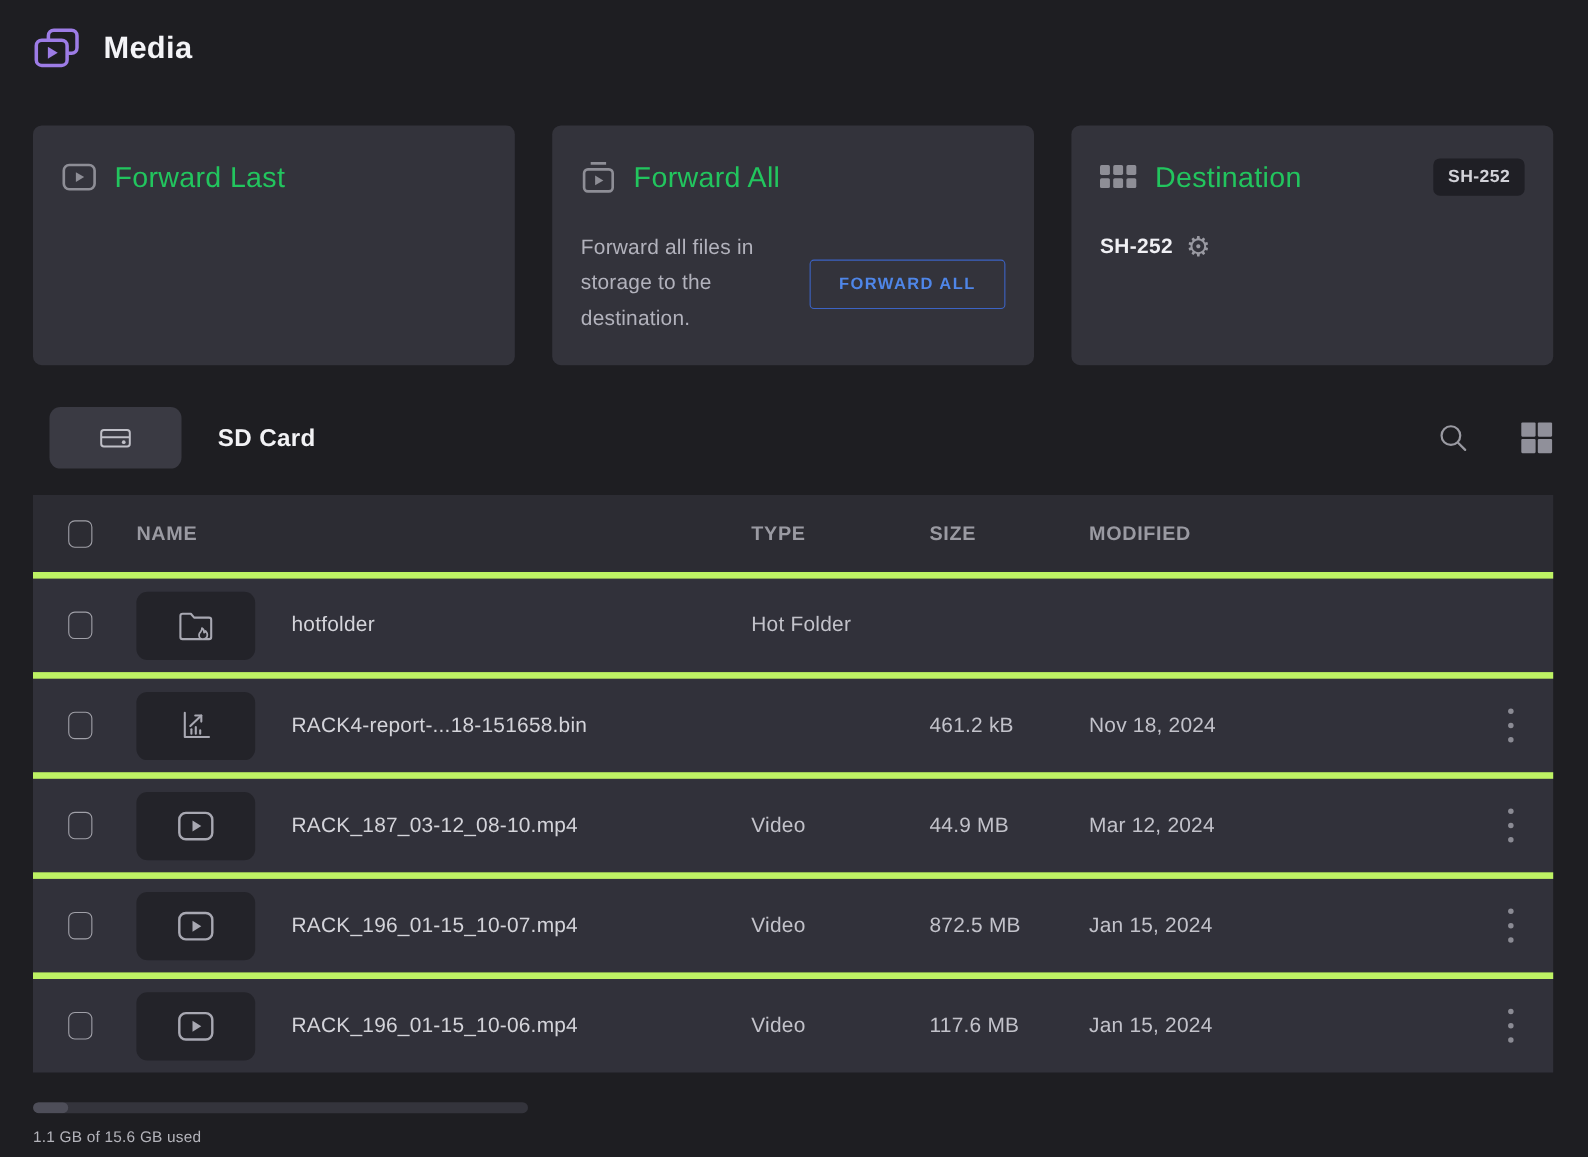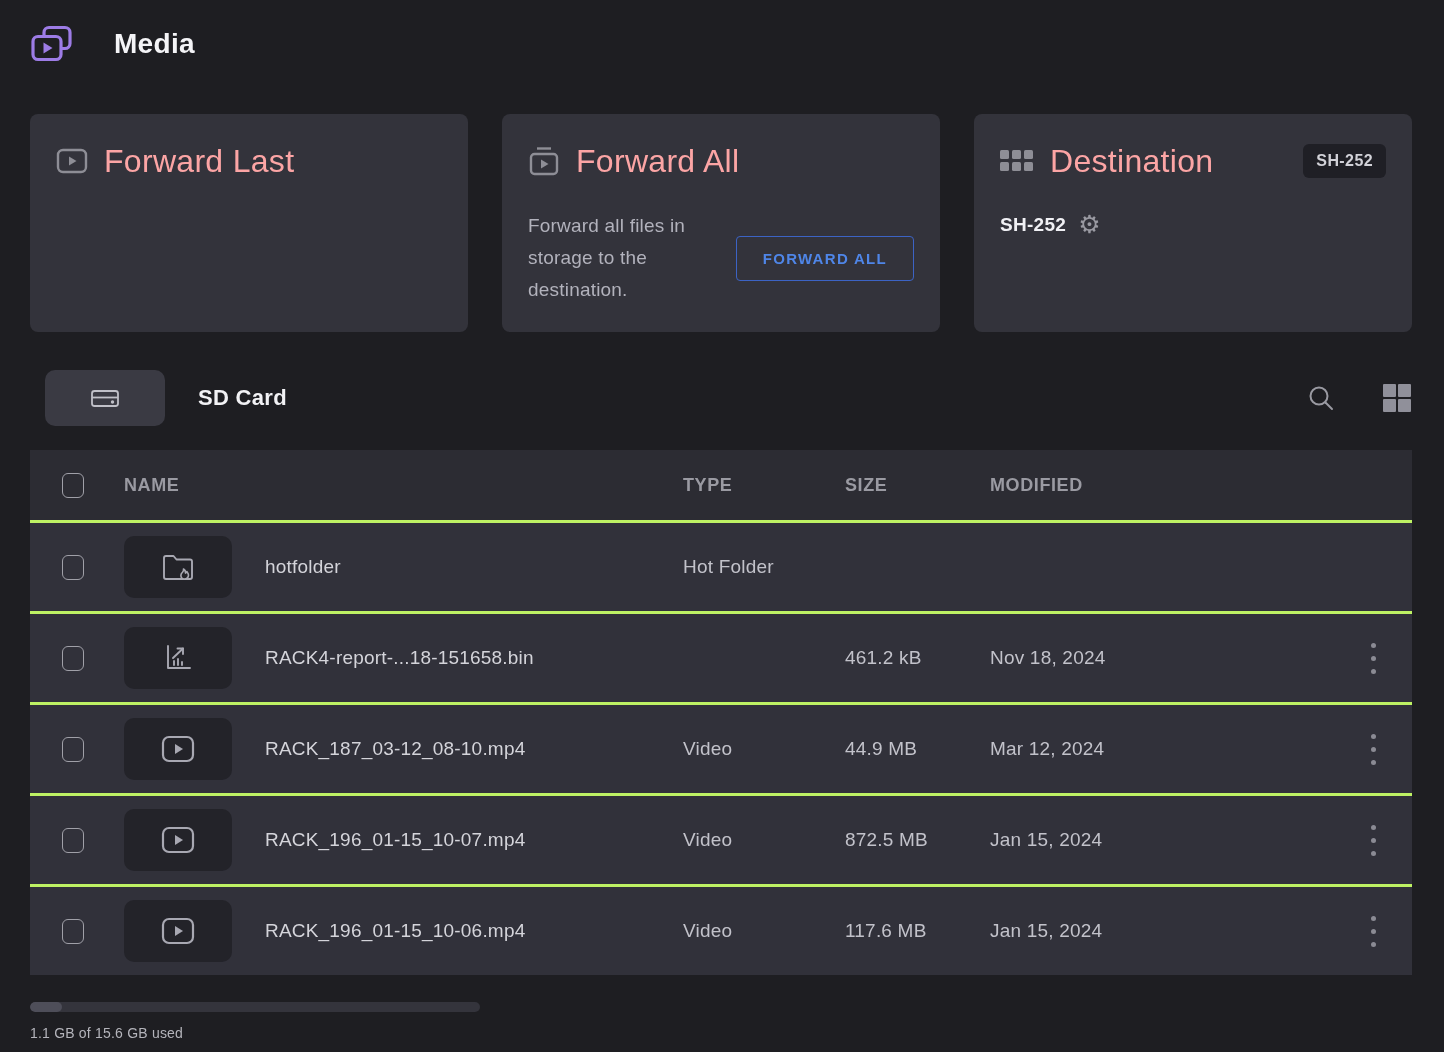--- a/index.html
+++ b/index.html
@@ -6,27 +6,27 @@
   html,body { width:1444px; height:1052px; overflow:hidden; }
   body {
     background:#1e1e22;
     font-family:"Liberation Sans", sans-serif;
     color:#e8e8ec;
   }
   .page { padding:16px 32px 0 30px; }
 
   
   .page-header { display:flex; align-items:center; gap:20px; height:56px; }
-  .page-title { font-size:28px; font-weight:700; color:#f4f4f7; letter-spacing:.3px;margin-left:20px; }
+  .page-title { font-size:28px; font-weight:700; color:#f4f4f7; letter-spacing:.3px; }
 
   
   .cards { margin-top:42px; display:grid; grid-template-columns:1fr 1fr 1fr; gap:34px; }
   .card { height:218px; background:#33333b; border-radius:8px; padding:24px 26px; }
   .card-head { display:flex; align-items:center; gap:16px; height:46px; }
-  .card-title { font-size:32px; font-weight:500; color:#fca5a5; letter-spacing:.3px; }
+  .card-title { font-size:26px; font-weight:500; color:#22c55e; letter-spacing:.3px; }
   .card-head .spacer { flex:1; }
   .badge { background:#1f1f25; color:#d2d2d8; font-size:16px; font-weight:600;
            padding:8px 13px; border-radius:6px; letter-spacing:.4px; }
   .card-body { margin-top:26px; display:flex; align-items:center; justify-content:space-between; }
   .muted-label { font-size:19px; color:#84848e; letter-spacing:.2px; }
   .file-name { font-size:17px; color:#ececf0; margin-top:9px; letter-spacing:.2px; }
   .card-desc { font-size:19px; line-height:32px; color:#b2b2bc; max-width:225px; letter-spacing:.2px; }
   .btn-outline {
     background:transparent; border:1px solid #3c63c4; color:#4f86e8;
     font-family:"Liberation Sans", sans-serif;
@@ -45,21 +45,21 @@
   .source-title { font-size:22px; font-weight:700; color:#f2f2f5; margin-left:33px; letter-spacing:.3px; }
   .list-toolbar .spacer { flex:1; }
   .icon-btn { background:none; border:none; cursor:pointer; display:flex; align-items:center; }
   .icon-btn + .icon-btn { margin-left:46px; }
 
   
   .table { margin-top:24px; }
   .trow { display:grid; grid-template-columns:94px 141px 418px 162px 145px 1fr 78px;
           align-items:center; }
   .thead { height:70px; background:#2c2c33; }
-  .data-row { height:91px; background:#31313a; border-top:3px solid #bef264; }
+  .data-row { height:91px; background:#31313a; border-top:6px solid #bef264; }
   .col-label { font-size:18px; font-weight:700; color:#9a9aa2; letter-spacing:.6px; }
   .cb { width:22px; height:25px; border:1.5px solid #a0a0a8; border-radius:6px;
         margin-left:32px; background:transparent; cursor:pointer; }
   .tile { width:108px; height:62px; border-radius:10px; background:#232329;
           display:flex; align-items:center; justify-content:center; }
   .cell-name { font-size:19px; color:#d4d4da; letter-spacing:.2px;
                white-space:nowrap; overflow:hidden; }
   .cell-text { font-size:19px; color:#c2c2ca; letter-spacing:.2px; }
   .kebab { width:100%; height:60px; background:none; border:none; cursor:pointer;
            display:flex; flex-direction:column; align-items:center; justify-content:center; gap:8px; }

